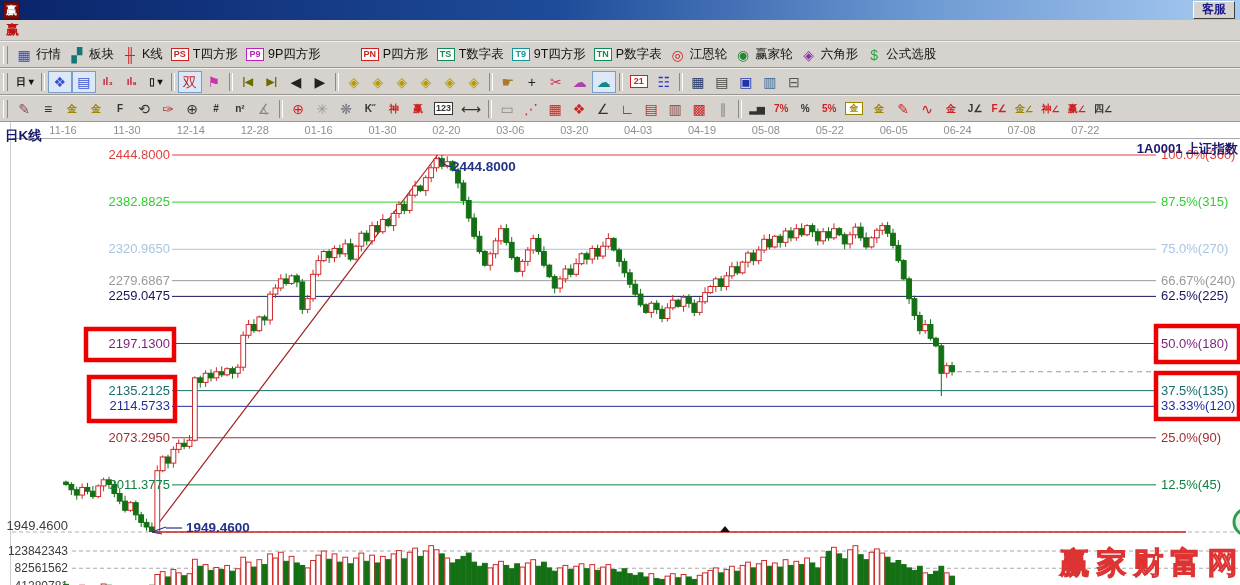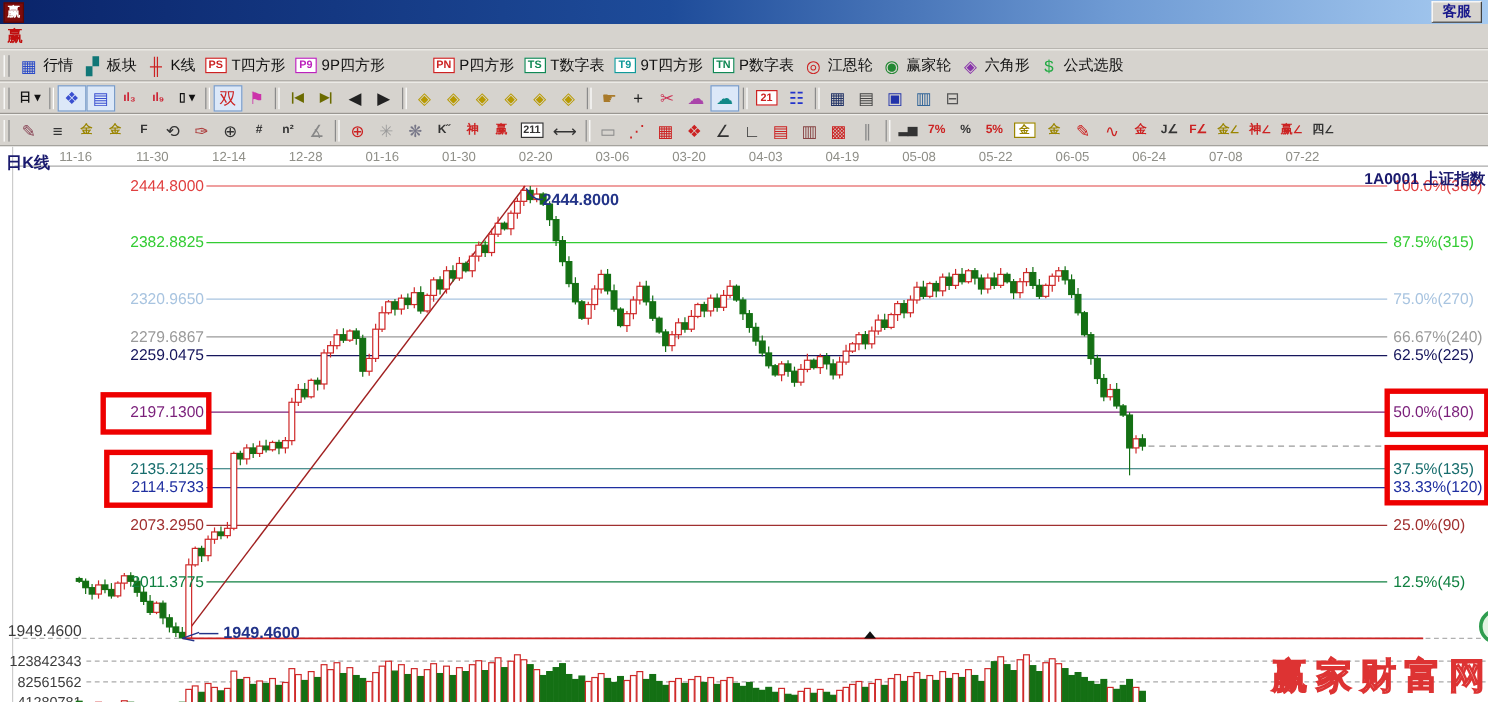--- a/index.html
+++ b/index.html
@@ -249,21 +249,21 @@
     <button class="tbtn">
       <span class="ticon smalltext" style="color: rgb(51, 51, 51);">K˝</span>
     </button>
     <button class="tbtn">
       <span class="ticon smalltext" style="color: rgb(204, 34, 34);">神</span>
     </button>
     <button class="tbtn">
       <span class="ticon smalltext" style="color: rgb(204, 34, 34);">赢</span>
     </button>
     <button class="tbtn">
-      <span class="ticon boxed" style="color: rgb(51, 51, 51);">211</span>
+      <span class="ticon boxed" style="color: rgb(51, 51, 51);">123</span>
     </button>
     <button class="tbtn">
       <span class="ticon" style="color: rgb(51, 51, 51);">⟷</span>
     </button>
     <div class="tsep"></div>
     <button class="tbtn">
       <span class="ticon" style="color: rgb(136, 136, 136);">▭</span>
     </button>
     <button class="tbtn">
       <span class="ticon" style="color: rgb(204, 34, 34);">⋰</span>

